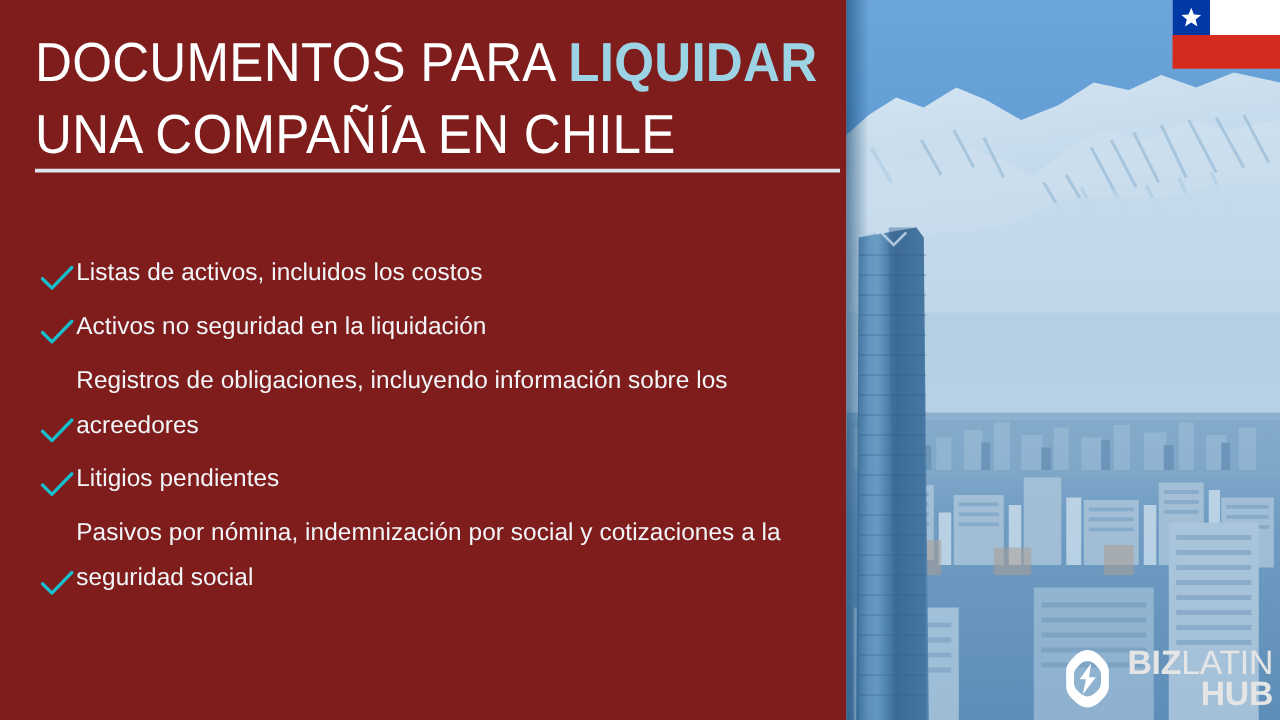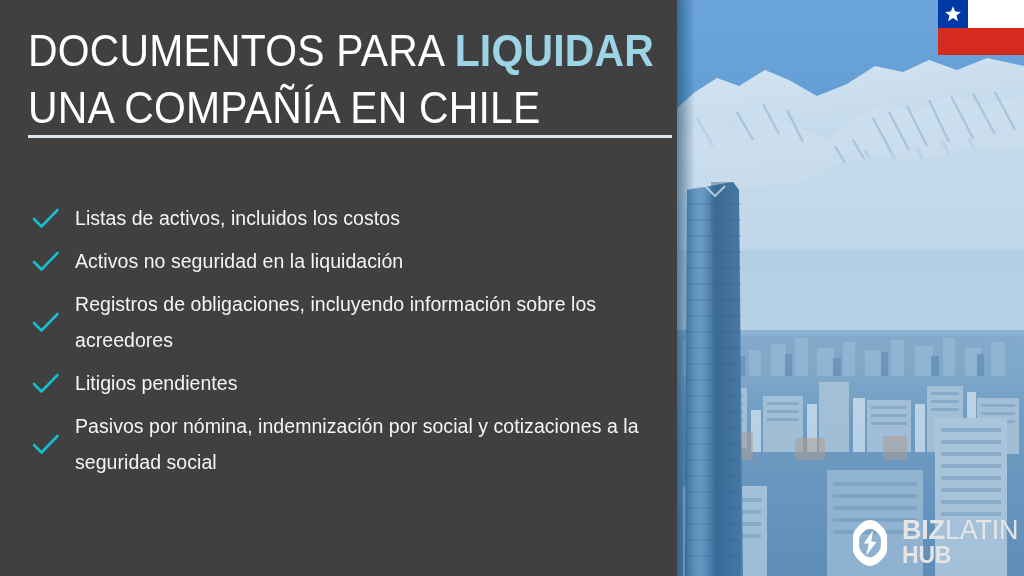--- a/index.html
+++ b/index.html
@@ -15,21 +15,21 @@
     font-family: "Liberation Sans", sans-serif;
     background: #063760;
   }
 
   
   .left-panel {
     position: absolute;
     left: 0; top: 0;
     width: 677px;
     height: 576px;
-    background: #404040;
+    background: #7f1d1d;
     z-index: 5;
   }
 
   .title-block {
     position: absolute;
     left: 28px;
     top: 22px;
     width: 645px;
   }
   .title-line {
@@ -57,23 +57,22 @@
 
   
   .bullets {
     position: absolute;
     left: 31px;
     top: 200px;
     width: 620px;
   }
   .bullet-row {
     display: flex;
-    align-items: center;
+    align-items: flex-end;
     margin-bottom: 7px;
-    gap: 14px;
   }
   .check-icon {
     flex: 0 0 30px;
     width: 30px;
     height: 26px;
     margin-top: 2px;
     display: block;
   }
   .bullet-text {
     flex: 1 1 auto;
@@ -124,21 +123,21 @@
   }
   .logo-mark { flex: 0 0 50px; width: 50px; height: 50px; }
   .logo-words {
     margin-left: 7px;
     color: #e5e5e5;
     line-height: 25px;
   }
   .logo-top { font-size: 27px; letter-spacing: -0.2px; white-space: nowrap; }
   .logo-biz { font-weight: bold; }
   .logo-latin { font-weight: normal; }
-  .logo-bottom { font-size: 23px; font-weight: bold; letter-spacing: -0.2px; }
+  .logo-bottom { font-size: 27px; font-weight: bold; letter-spacing: -0.2px; text-align: right; }
 </style>
 </head>
 <body>
 
 <div id="slide">
 
   <div class="photo">
     <svg width="347" height="576" viewBox="0 0 347 576" xmlns="http://www.w3.org/2000/svg" aria-hidden="true">
       <defs>
         <linearGradient id="skyGrad" x1="0" y1="0" x2="0" y2="1">

